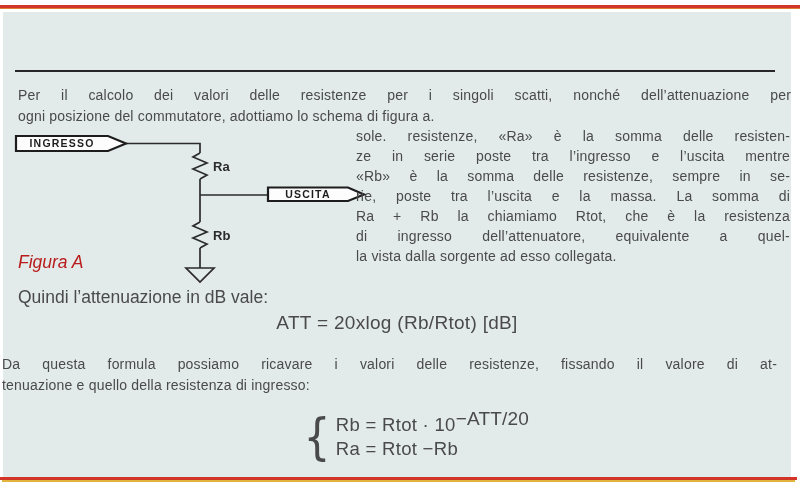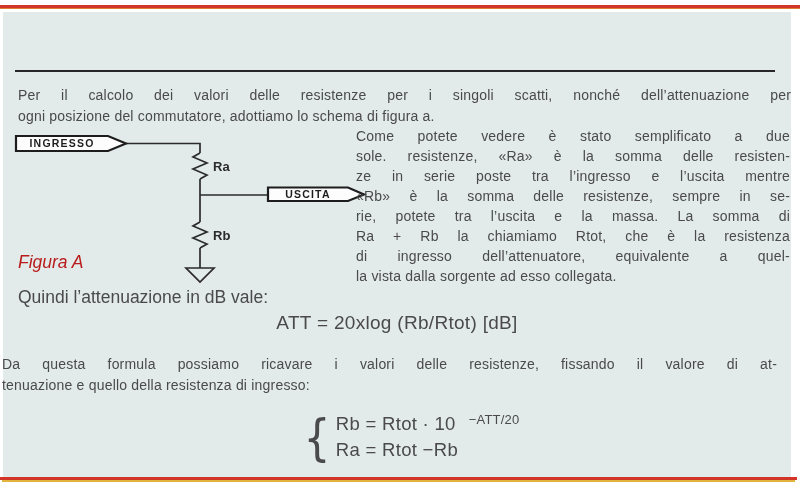--- a/index.html
+++ b/index.html
@@ -35,21 +35,21 @@
     font-size:19px;letter-spacing:0.3px;color:#4a4a4a;
   }
   .derivation{position:absolute;left:2px;top:354px;width:775px;}
   .eq-system{position:absolute;left:301px;top:412px;display:flex;align-items:center;}
   .eq-brace{
     font-family:"DejaVu Sans",sans-serif;font-size:50px;line-height:50px;
     color:#4a4a4a;font-weight:normal;margin-right:3px;transform:scaleX(0.85);
   }
   .eq-lines{display:flex;flex-direction:column;}
   .eq-line{font-size:18.5px;line-height:24px;color:#4a4a4a;letter-spacing:0.3px;}
-  .eq-sup{font-size:13px;position:relative;top:-6px;letter-spacing:0.2px;margin-left:13px;}
+  .eq-sup{font-size:19px;position:relative;top:-6px;letter-spacing:0.2px;}
 </style>
 </head>
 <body>
 
 <div class="page">
   <div class="bg"></div>
   <div class="rule-red-top"></div>
   <div class="rule-orange-top"></div>
 
   <div class="title-rule"></div>
@@ -74,25 +74,24 @@
       <path d="M16,6 H108 L126,13.5 L108,21 H16 Z"></path>
       <path d="M268,57.5 H348 L364,64.5 L348,71 H268 Z"></path>
     </g>
     <text class="flag-label" x="62" y="17.3" font-size="10.5" letter-spacing="1.2" text-anchor="middle">INGRESSO</text>
     <text class="flag-label" x="308" y="68.3" font-size="10.5" letter-spacing="1.2" text-anchor="middle">USCITA</text>
     <text class="res-label" x="213" y="41">Ra</text>
     <text class="res-label" x="213" y="110">Rb</text>
   </svg>
 
   <div class="rcol body-text">
-    <div class="line jline">Come potete vedere è stato semplificato a due</div>
     <div class="line jline">sole. resistenze, «Ra» è la somma delle resisten-</div>
     <div class="line jline">ze in serie poste tra l’ingresso e l’uscita mentre</div>
     <div class="line jline">«Rb» è la somma delle resistenze, sempre in se-</div>
-    <div class="line jline">rie, potete tra l’uscita e la massa. La somma di</div>
+    <div class="line jline">rie, poste tra l’uscita e la massa. La somma di</div>
     <div class="line jline">Ra + Rb la chiamiamo Rtot, che è la resistenza</div>
     <div class="line jline">di ingresso dell’attenuatore, equivalente a quel-</div>
     <div class="line">la vista dalla sorgente ad esso collegata.</div>
   </div>
 
   <div class="figure-caption">Figura A</div>
 
   <div class="lead-in">Quindi l’attenuazione in dB vale:</div>
   <div class="att-formula">ATT = 20xlog (Rb/Rtot) [dB]</div>
 

